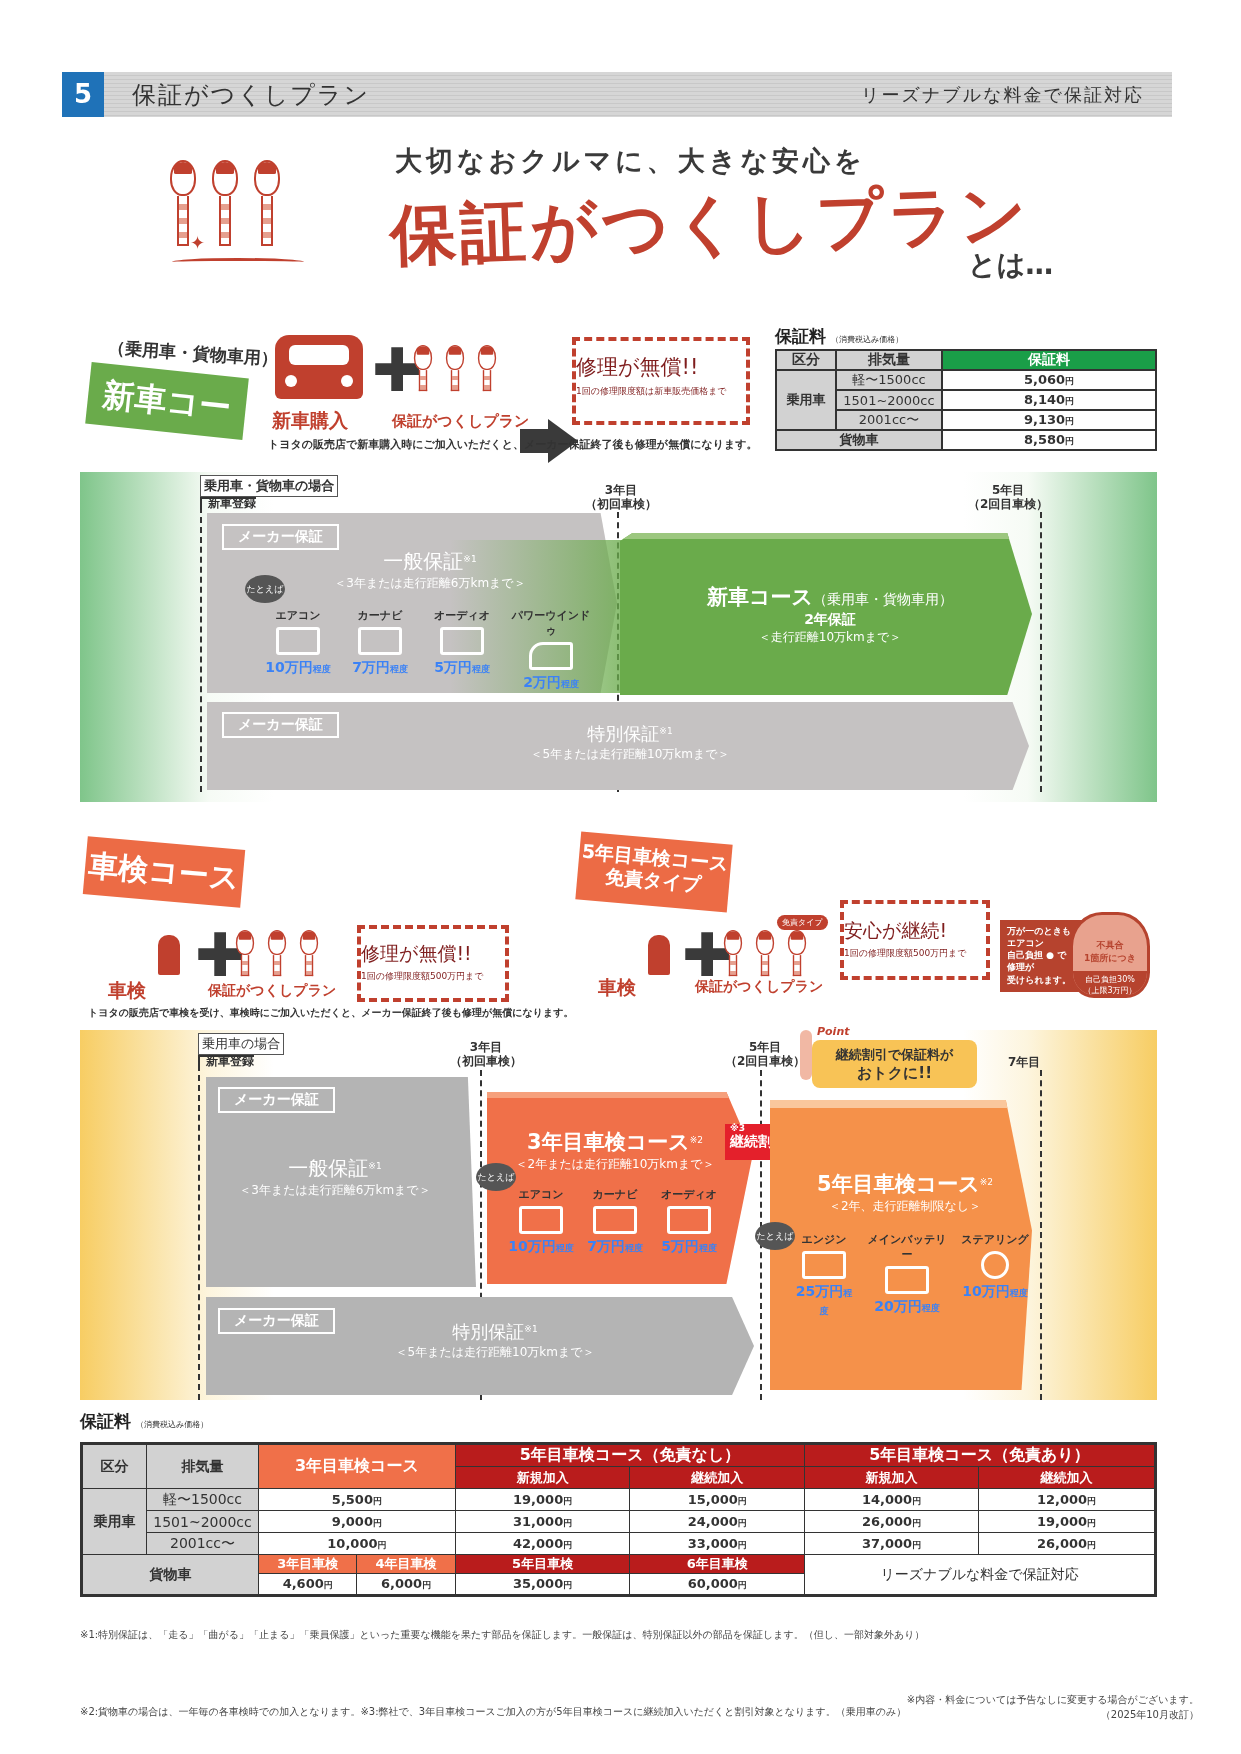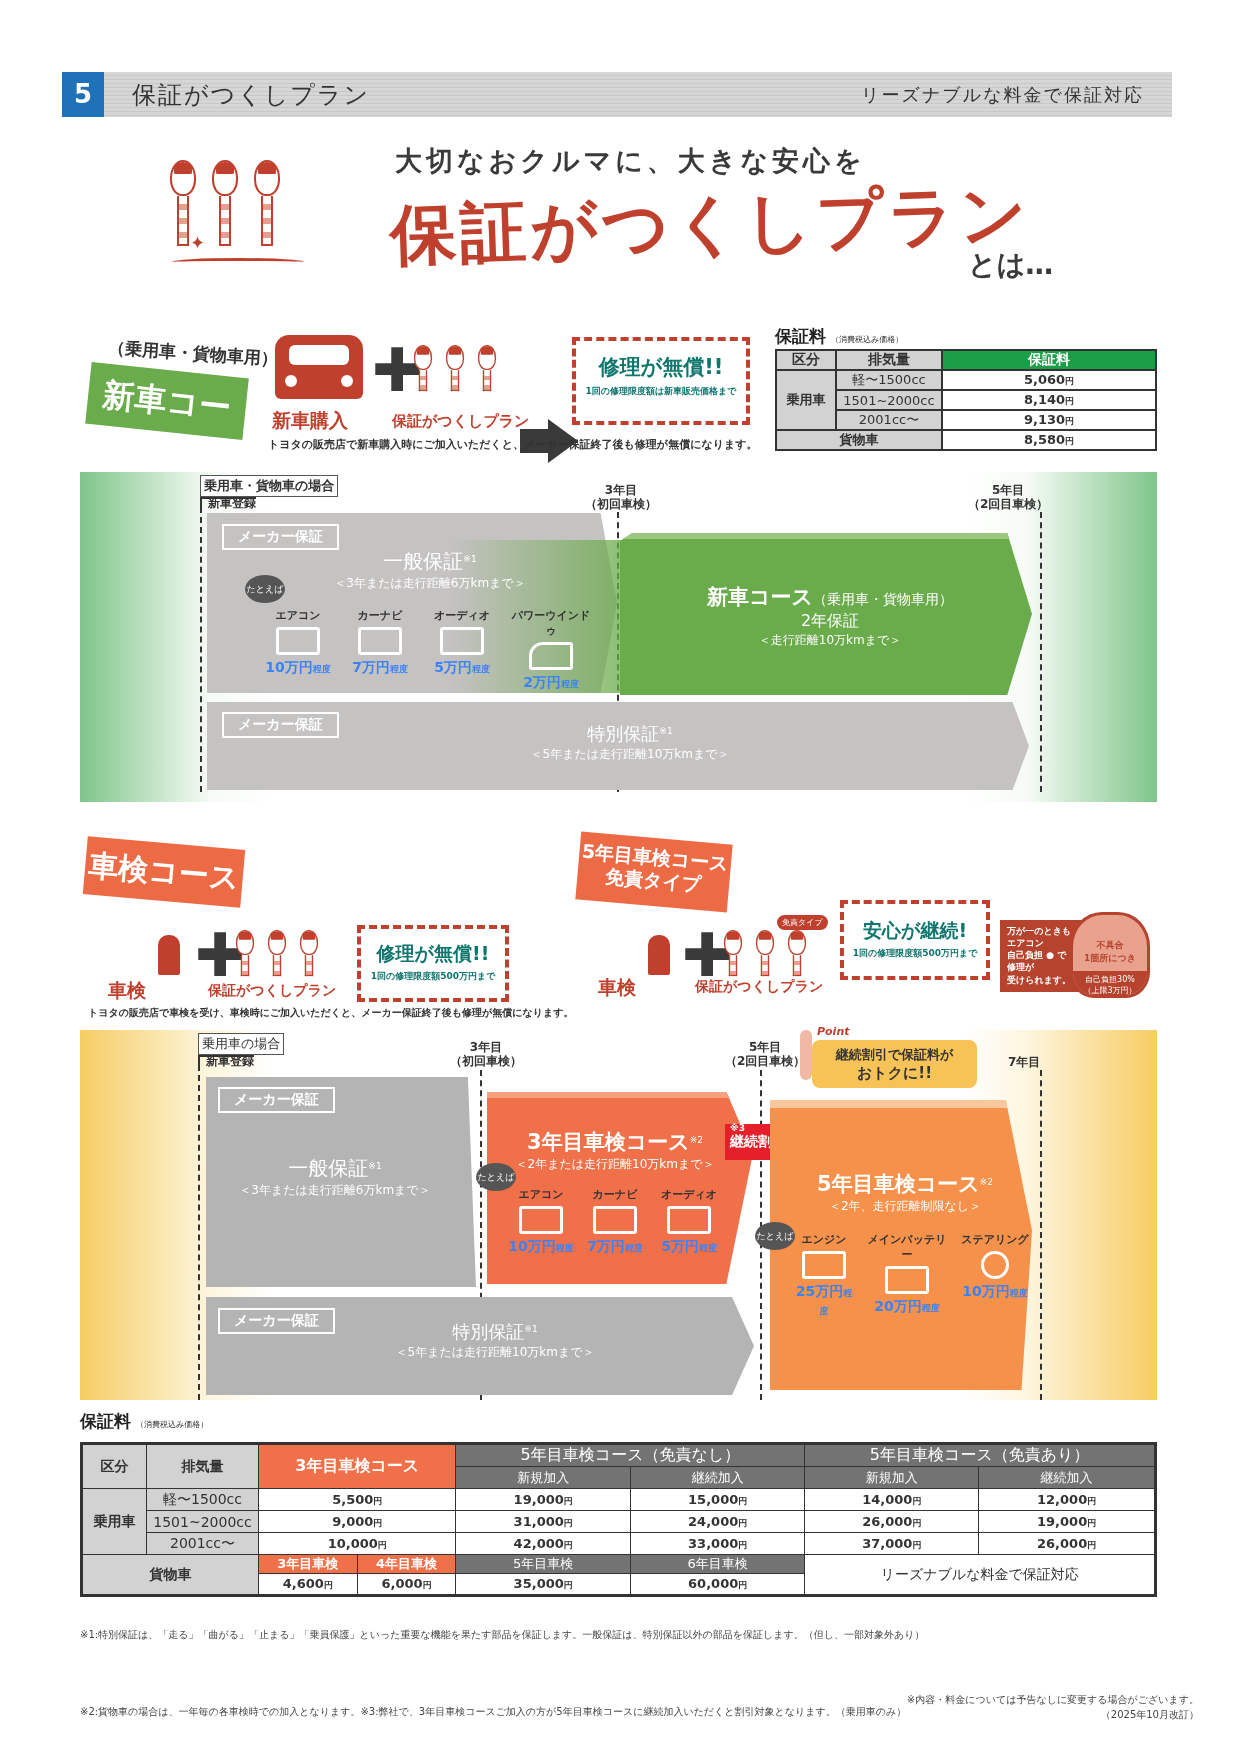--- a/index.html
+++ b/index.html
@@ -22,21 +22,21 @@
 
 .badge{color:#fff;font-weight:bold;transform:rotate(6deg);text-align:center}
 .green-badge{left:88px;top:370px;width:158px;height:62px;background:#6aab4b;font-size:32px;line-height:62px}
 .green-sub{left:108px;top:342px;font-size:17px;font-weight:bold;color:#333;transform:rotate(4deg)}
 .car{width:88px;height:64px;background:#c0402e;border-radius:14px 14px 6px 6px;position:relative}
 .car::before{content:"";position:absolute;left:14px;top:10px;width:60px;height:20px;background:#fff;border-radius:6px}
 .car::after{content:"";position:absolute;left:10px;top:40px;width:12px;height:12px;border-radius:50%;background:#fff;box-shadow:56px 0 0 #fff}
 .plus{font-size:60px;font-weight:bold;color:#3a3a3a;line-height:1}
 .arrow{width:0;height:0;border-top:22px solid transparent;border-bottom:22px solid transparent;border-left:30px solid #3a3a3a;position:relative}
 .arrow::before{content:"";position:absolute;left:-58px;top:-12px;width:28px;height:24px;background:#3a3a3a}
-.dashed{border:4px dashed #c0402e;text-align:center;color:#0f766e;font-weight:bold}
+.dashed{border:4px dashed #c0402e;text-align:left;color:#7f1d1d;font-weight:normal}
 .red-lbl{color:#c0402e;font-weight:bold}
 .note{font-size:11px;font-weight:bold;color:#333}
 
 table{border-collapse:collapse}
 .pt td,.pt th{border:2px solid #333;font-size:13px;text-align:center;height:20px}
 .pt th{background:#d2d2d2;font-weight:bold;font-size:14px}
 .pt .gh{background:#1a9e48;color:#fff}
 .pt .g{background:#d2d2d2}
 .pt .b{font-weight:bold}
 .yen{font-size:9px}
@@ -52,21 +52,21 @@
 .wt{color:#fff;text-align:center}
 .item{font-size:11px;font-weight:bold;color:#333;text-align:center}
 .price{font-size:14px;font-weight:bold;color:#3b82f6}
 .price small{font-size:9px}
 .icon-box{width:44px;height:28px;border:3px solid #fff;margin:4px auto;border-radius:3px}
 .bubble{background:#555;color:#fff;font-size:9px;border-radius:50%;width:40px;height:28px;line-height:28px;text-align:center}
 
 .bt td,.bt th{border:1px solid #333;text-align:center;font-size:13px;height:22px}
 .bt .hg{background:#d2d2d2;font-weight:bold;font-size:14px}
 .bt .o1{background:#f07049;color:#fff;font-weight:bold;font-size:16px}
-.bt .o2{background:#737373;color:#fff;font-weight:normal;font-size:16px}
+.bt .o2{background:#b91c1c;color:#fff;font-weight:bold;font-size:16px}
 .bt .v{font-weight:bold}
 .foot{font-size:10px;color:#444}
 </style>
 </head>
 <body>
 
 <div class="abs hdr">
   <div class="num">5</div>
   <div class="t">保証がつくしプラン</div>
   <div class="r">リーズナブルな料金で保証対応</div>
@@ -192,21 +192,21 @@
   <div class="item" style="width:80px">
       <div>パワーウインドゥ</div>
       <div class="icon-box" style="border-radius:14px 3px 3px 3px"></div>
       <div class="price"><span>2万円</span><small>程度</small></div>
     </div>
 </div>
 
 <div class="abs" style="left:620px;top:533px;width:412px;height:162px;background:#6aab4b;clip-path:polygon(3% 0,94% 0,100% 50%,94% 100%,0 100%,0 5%);border-top:6px solid #9cc77f"></div>
 <div class="abs wt" style="left:660px;top:583px;width:340px">
   <span style="font-size:21px;font-weight:bold">新車コース</span><span style="font-size:14px">（乗用車・貨物車用）</span>
-  <div style="font-size:16px;font-weight:normal">2年保証</div>
+  <div style="font-size:14px;font-weight:bold">2年保証</div>
   <div style="font-size:12px">＜走行距離10万kmまで＞</div>
 </div>
 
 <div class="abs gray" style="left:207px;top:702px;width:822px;height:88px;clip-path:polygon(0 0,98% 0,100% 50%,98% 100%,0 100%)"></div>
 <div class="abs maker" style="left:222px;top:712px">メーカー保証</div>
 <div class="abs wt" style="left:480px;top:722px;width:300px">
   <span style="font-size:18px">特別保証</span><sup style="font-size:9px">※1</sup>
   <div style="font-size:12px">＜5年または走行距離10万kmまで＞</div>
 </div>
 

